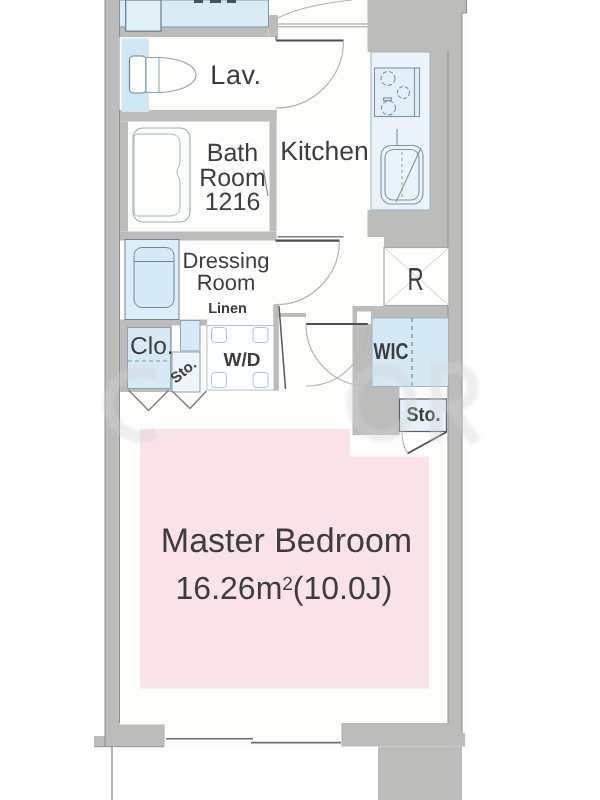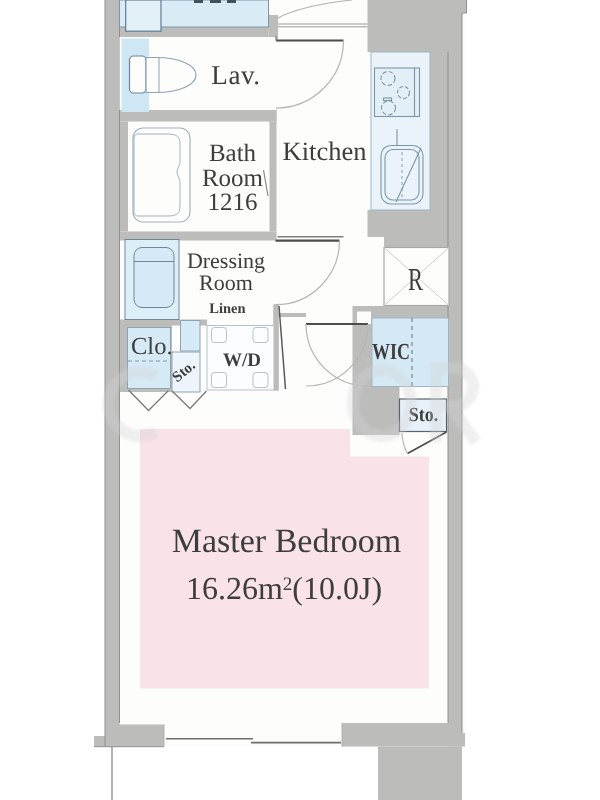--- a/index.html
+++ b/index.html
@@ -1,17 +1,17 @@
 <!DOCTYPE html>
 <html><head>
 <meta charset="utf-8">
 <style>
   html,body{margin:0;padding:0;background:#ffffff;}
   .plan{position:relative;width:528px;height:800px;overflow:hidden;
-        font-family:Liberation Serif, serif;}
+        font-family:Liberation Sans, sans-serif;}
   svg{display:block;}
   text{fill:#3d3d3d;}
 </style>
 </head>
 <body>
 
 <div class="plan">
 <svg width="600" height="800" viewBox="0 0 600 800" xmlns="http://www.w3.org/2000/svg" text-rendering="geometricPrecision">
 
 <defs>

